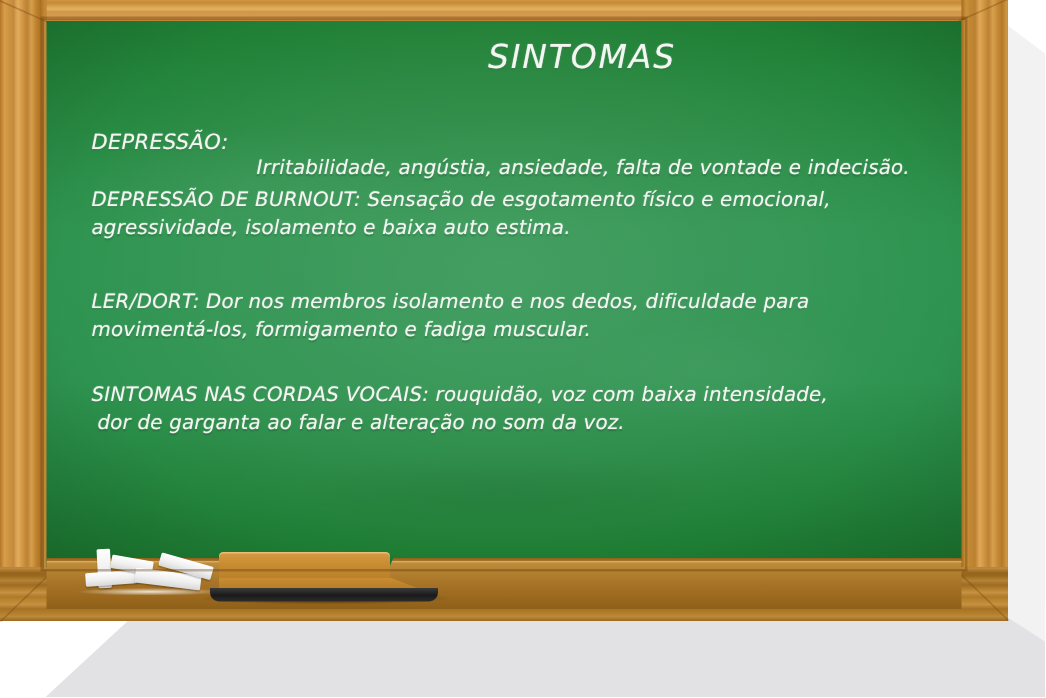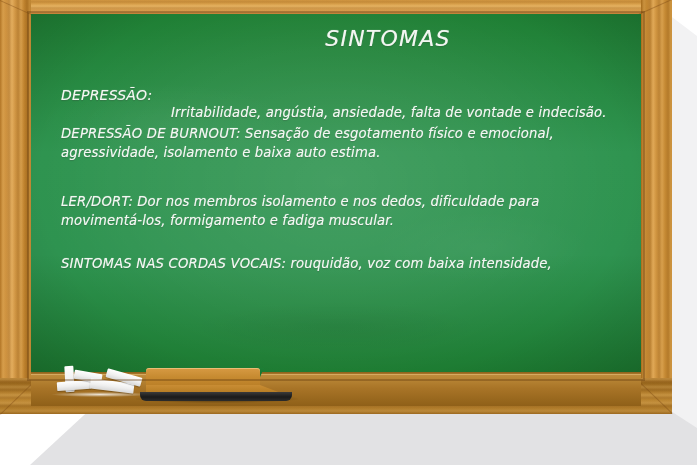--- a/index.html
+++ b/index.html
@@ -306,20 +306,21 @@
     </div>
 
     <div class="entry entry-ler">
       <span class="chalk entry-term">LER/DORT:</span>
       <span class="chalk entry-body">Dor nos membros isolamento e nos dedos, dificuldade para movimentá-los, formigamento e fadiga muscular.</span>
     </div>
 
     <div class="entry entry-vocais">
       <span class="chalk entry-term">SINTOMAS NAS CORDAS VOCAIS:</span>
       <span class="chalk entry-body">rouquidão, voz com baixa intensidade,</span>
+      <span class="chalk entry-body entry-body2">dor de garganta ao falar e alteração no som da voz.</span>
     </div>
   </div>
 
   <div class="tray-lip"></div>
   <div class="tray"></div>
 
   <div class="chalk-dust"></div>
   <div class="chalk-piece cp1"></div>
   <div class="chalk-piece cp2"></div>
   <div class="chalk-piece cp3"></div>

